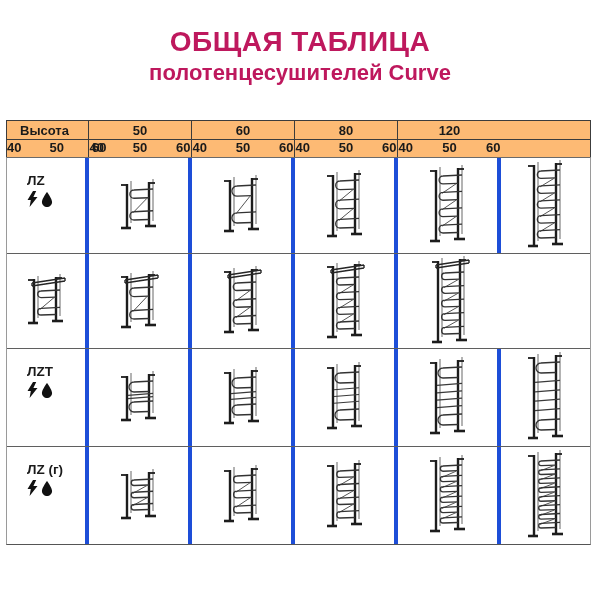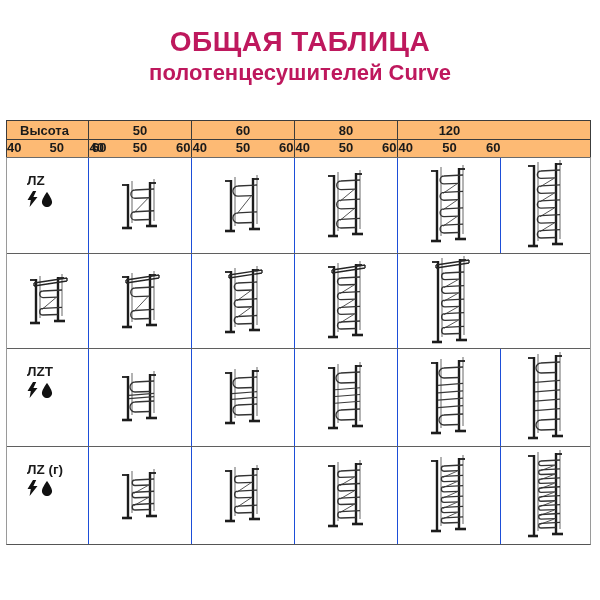--- a/index.html
+++ b/index.html
@@ -21,21 +21,21 @@
   .hrow > *:last-child{border-right:none;}
   .hlabel{font-weight:bold;font-size:13px;display:flex;align-items:center;padding-left:13px;}
   .hval{display:flex;align-items:center;justify-content:center;font-weight:bold;font-size:13px;}
   .wgroup{display:flex;align-items:flex-start;justify-content:space-around;font-weight:bold;font-size:13px;gap:28px;}
   
   .btable{position:absolute;left:6px;top:157px;width:585px;box-sizing:border-box;
           border-top:1px solid #6a6a6a;border-bottom:1px solid #555;
           border-left:1px solid #9a9a9a;border-right:1px solid #9a9a9a;background:#fff;}
   .brow{display:grid;grid-template-columns:82px 103px 103px 103px 103px 1fr;border-bottom:1px solid #5f5f5f;box-sizing:border-box;}
   .brow:last-child{border-bottom:none;}
-  .cell{border-right:1px solid #1d4ed8;box-sizing:border-box;display:flex;align-items:center;justify-content:center;overflow:hidden;}
+  .cell{border-right:4px solid #1d4ed8;box-sizing:border-box;display:flex;align-items:center;justify-content:center;overflow:hidden;}
   .cell:last-child{border-right:none;}
   .labelcell{flex-direction:column;align-items:flex-start;justify-content:flex-start;padding:15px 0 0 20px;}
   .model{font-weight:bold;font-size:13.5px;white-space:nowrap;}
   .feat{display:flex;gap:3px;margin-top:3px;align-items:flex-end;}
   .imgwrap{display:flex;align-items:center;justify-content:center;}
 </style>
 </head>
 <body>
 
 <div class="page">

